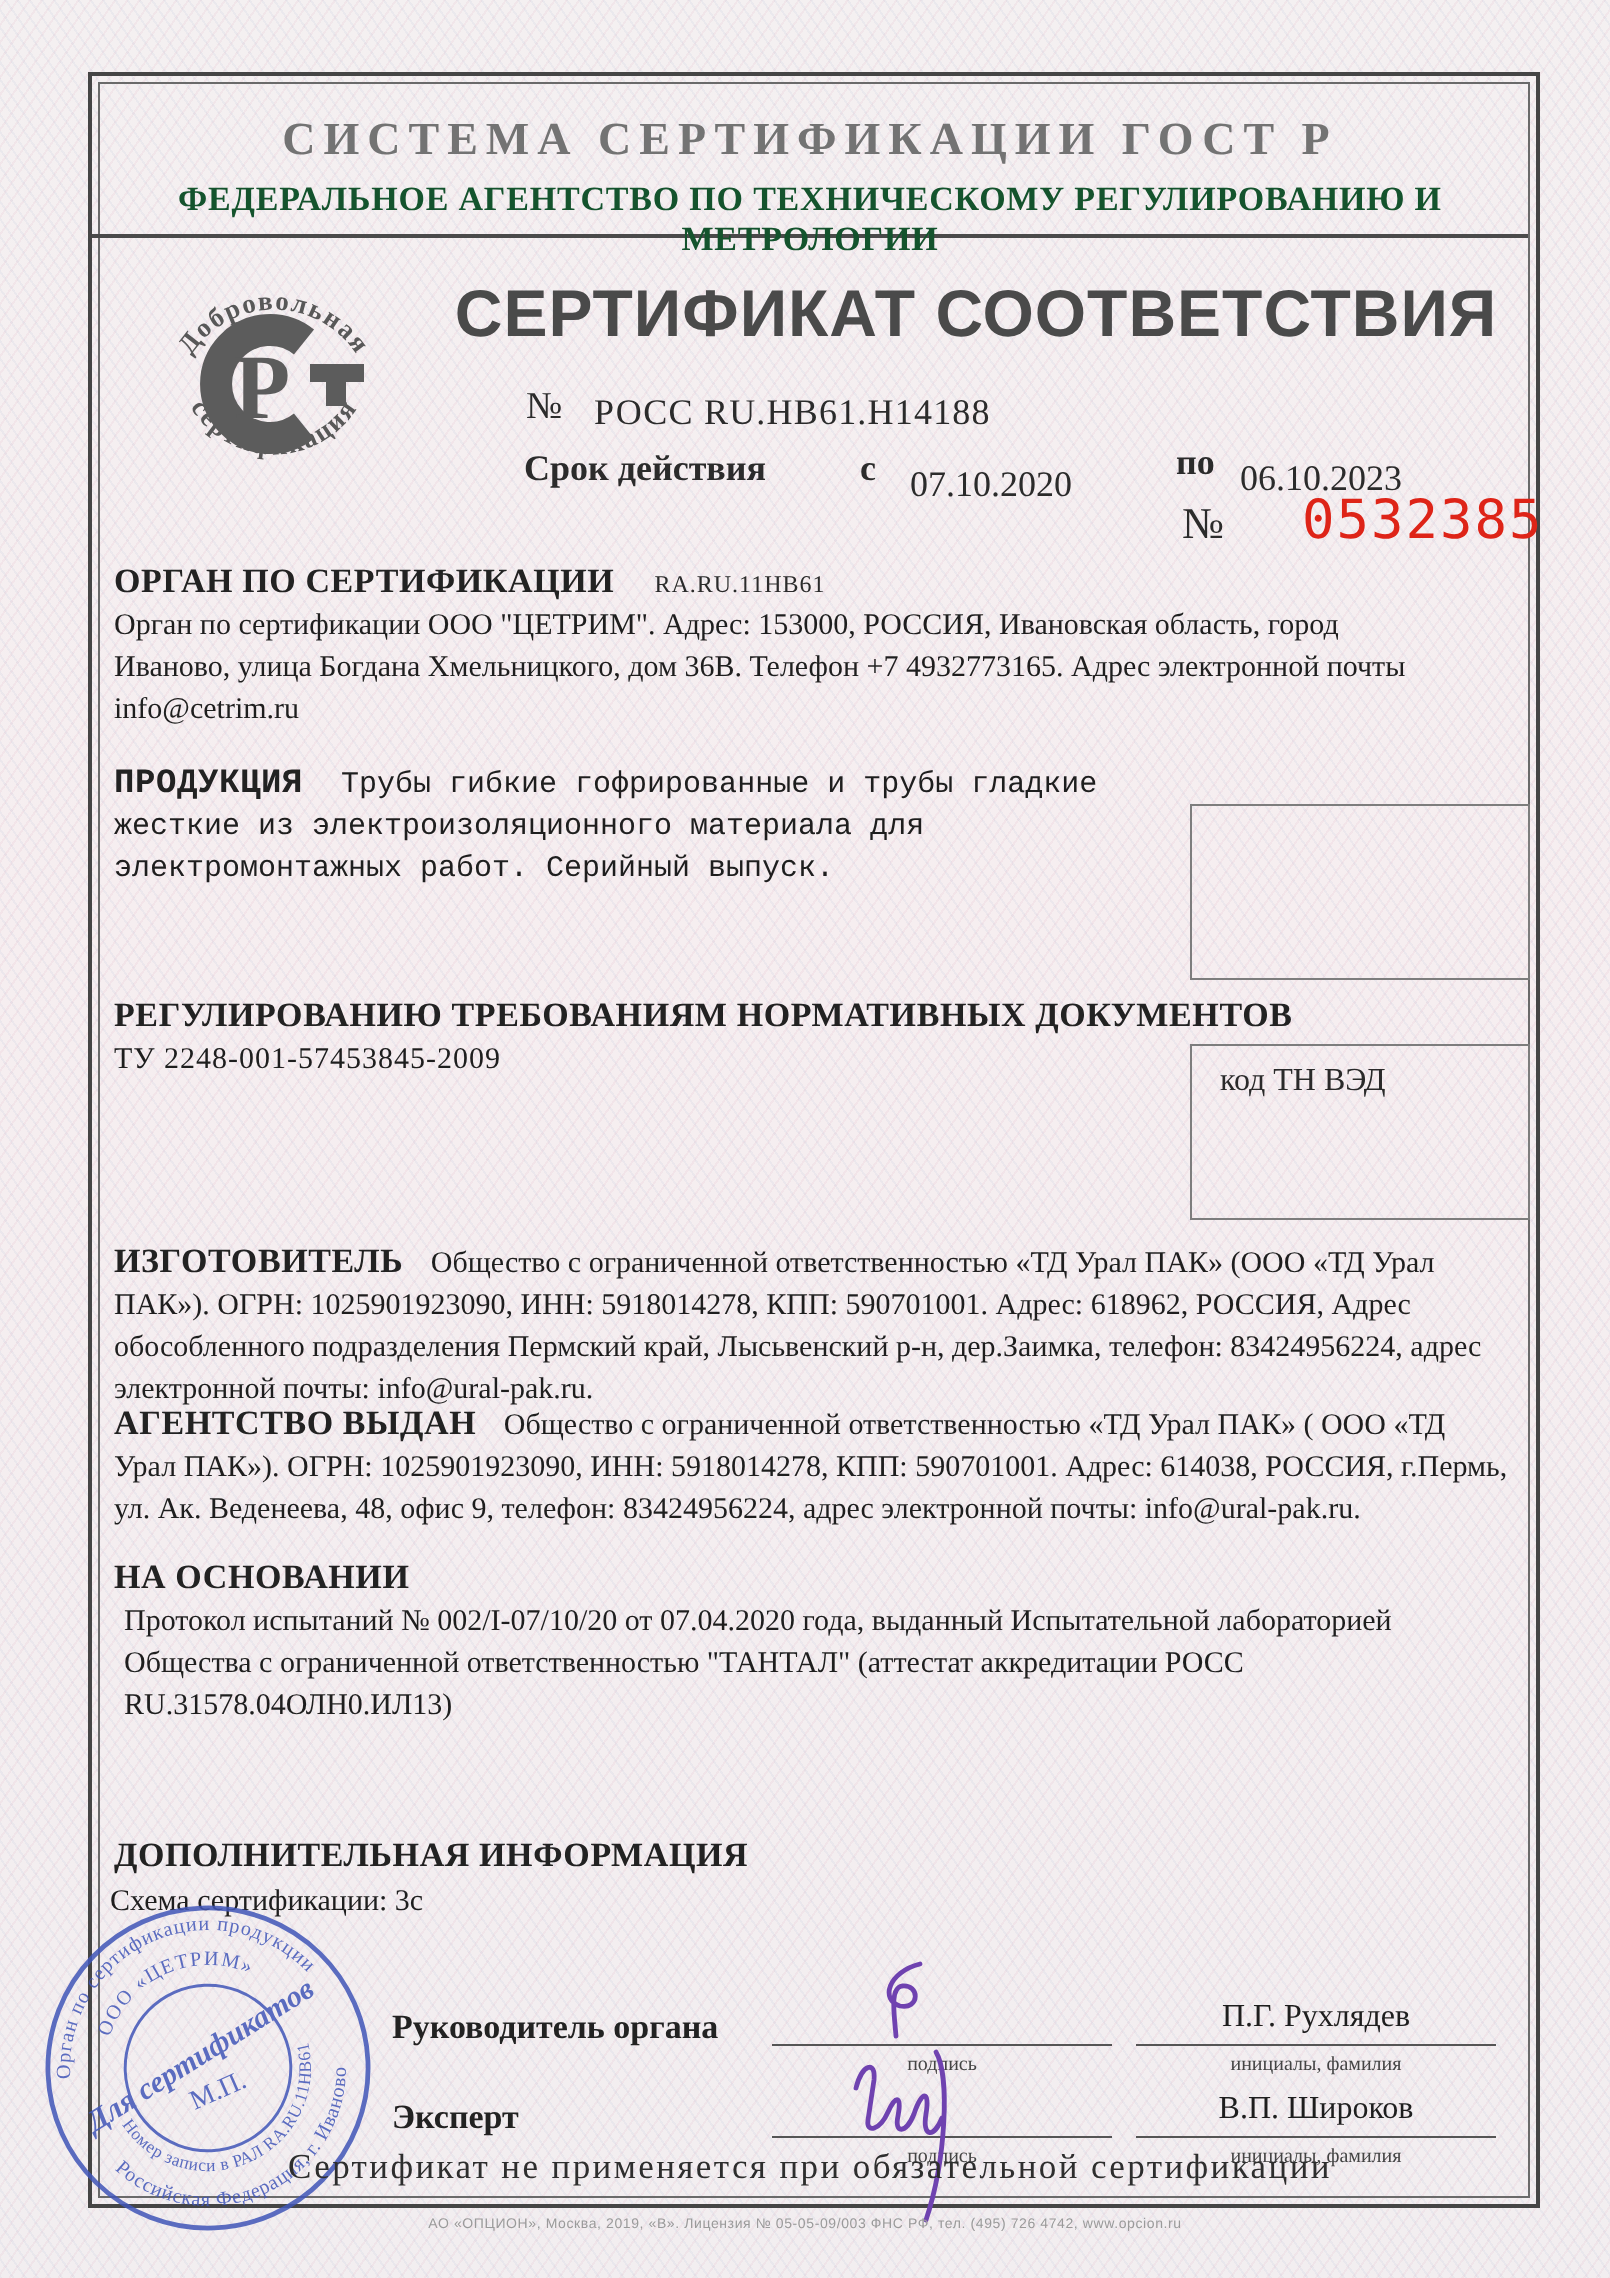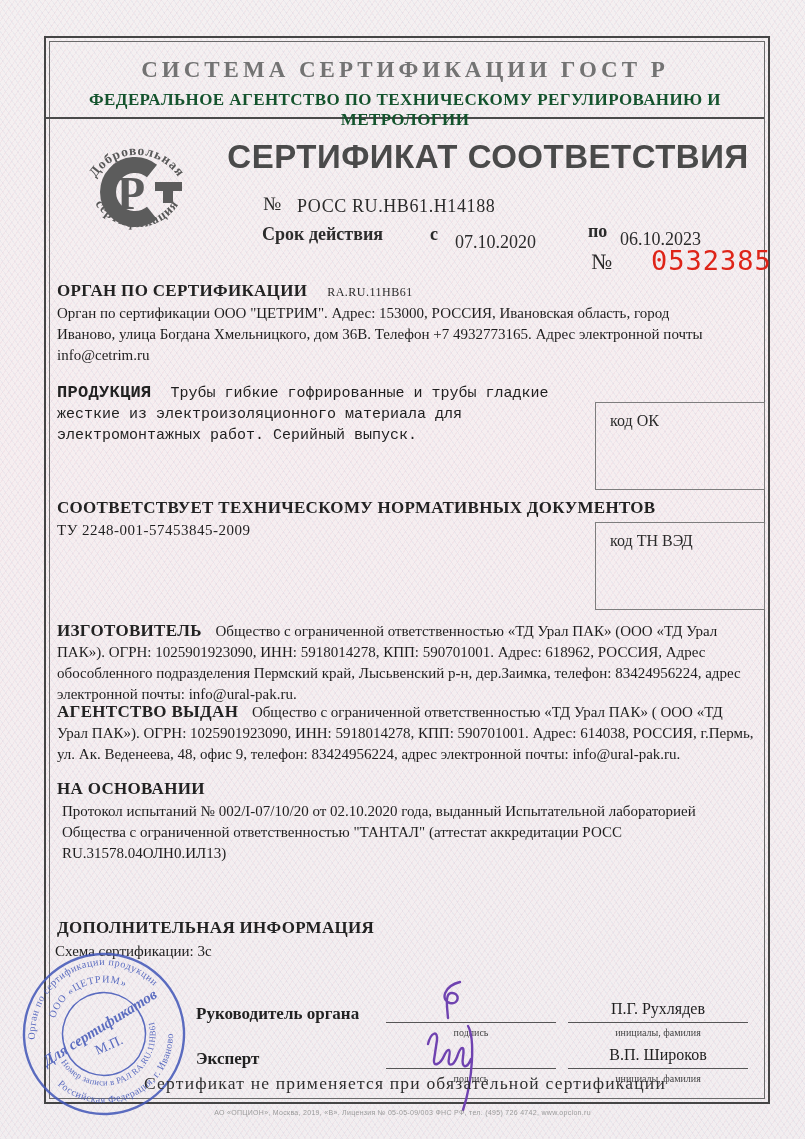--- a/index.html
+++ b/index.html
@@ -92,41 +92,40 @@
   <span class="sec-h">ОРГАН ПО СЕРТИФИКАЦИИ</span>
   <span style="font-size:12px;margin-left:16px;letter-spacing:.5px;">RA.RU.11НВ61</span>
 </div>
 <div class="abs body-t" style="left:57px;top:303px;width:668px;">Орган по сертификации ООО "ЦЕТРИМ". Адрес: 153000, РОССИЯ, Ивановская область, город Иваново, улица Богдана Хмельницкого, дом 36В. Телефон +7 4932773165. Адрес электронной почты info@cetrim.ru</div>
 
 <p class="abs inlinepar body-t" style="left:57px;top:382px;width:540px;font-family:Liberation Mono, monospace;">
   <span class="sec-h">ПРОДУКЦИЯ</span>
   <span>Трубы гибкие гофрированные и трубы гладкие жесткие из электроизоляционного материала для электромонтажных работ. Серийный выпуск.</span>
 </p>
 <div class="abs codebox" style="left:595px;top:402px;width:168px;height:86px;">
-  <div class="lbl">код ОК</div>
 </div>
 
-<div class="abs sec-h" style="left:57px;top:498px;">СООТВЕТСТВУЕТ ТЕХНИЧЕСКОМУ НОРМАТИВНЫХ ДОКУМЕНТОВ</div>
+<div class="abs sec-h" style="left:57px;top:498px;">РЕГУЛИРОВАНИЮ ТРЕБОВАНИЯМ НОРМАТИВНЫХ ДОКУМЕНТОВ</div>
 <div class="abs body-t" style="left:57px;top:520px;letter-spacing:.5px;">ТУ 2248-001-57453845-2009</div>
 <div class="abs codebox" style="left:595px;top:522px;width:168px;height:86px;">
   <div class="lbl">код ТН ВЭД</div>
 </div>
 
 <p class="abs inlinepar body-t" style="left:57px;top:620px;width:697px;">
   <span class="sec-h">ИЗГОТОВИТЕЛЬ</span>
   <span>Общество с ограниченной ответственностью «ТД Урал ПАК» (ООО «ТД Урал ПАК»). ОГРН: 1025901923090, ИНН: 5918014278, КПП: 590701001. Адрес: 618962, РОССИЯ, Адрес обособленного подразделения Пермский край, Лысьвенский р-н, дер.Заимка, телефон: 83424956224, адрес электронной почты: info@ural-pak.ru.</span>
 </p>
 
 <p class="abs inlinepar body-t" style="left:57px;top:701px;width:697px;">
   <span class="sec-h">АГЕНТСТВО ВЫДАН</span>
   <span>Общество с ограниченной ответственностью «ТД Урал ПАК» ( ООО «ТД Урал ПАК»). ОГРН: 1025901923090, ИНН: 5918014278, КПП: 590701001. Адрес: 614038, РОССИЯ, г.Пермь, ул. Ак. Веденеева, 48, офис 9, телефон: 83424956224, адрес электронной почты: info@ural-pak.ru.</span>
 </p>
 
 <div class="abs sec-h" style="left:57px;top:779px;">НА ОСНОВАНИИ</div>
-<div class="abs body-t" style="left:62px;top:801px;width:690px;">Протокол испытаний № 002/I-07/10/20 от 02.10.2020 года, выданный Испытательной лабораторией Общества с ограниченной ответственностью "ТАНТАЛ" (аттестат аккредитации РОСС RU.31578.04ОЛН0.ИЛ13)</div>
+<div class="abs body-t" style="left:62px;top:801px;width:690px;">Протокол испытаний № 002/I-07/10/20 от 07.04.2020 года, выданный Испытательной лабораторией Общества с ограниченной ответственностью "ТАНТАЛ" (аттестат аккредитации РОСС RU.31578.04ОЛН0.ИЛ13)</div>
 
 <div class="abs sec-h" style="left:57px;top:918px;">ДОПОЛНИТЕЛЬНАЯ ИНФОРМАЦИЯ</div>
 <div class="abs body-t" style="left:55px;top:941px;">Схема сертификации: 3с</div>
 
 <svg class="abs stamp" viewBox="0 0 200 200">
   <defs>
     <path id="sTopO" d="M 25,100 A 75,75 0 0 1 175,100"></path>
     <path id="sTopI" d="M 44,100 A 56,56 0 0 1 156,100"></path>
     <path id="sBotO" d="M 25,100 A 75,75 0 0 0 175,100"></path>
     <path id="sBotI" d="M 44,100 A 56,56 0 0 0 156,100"></path>

